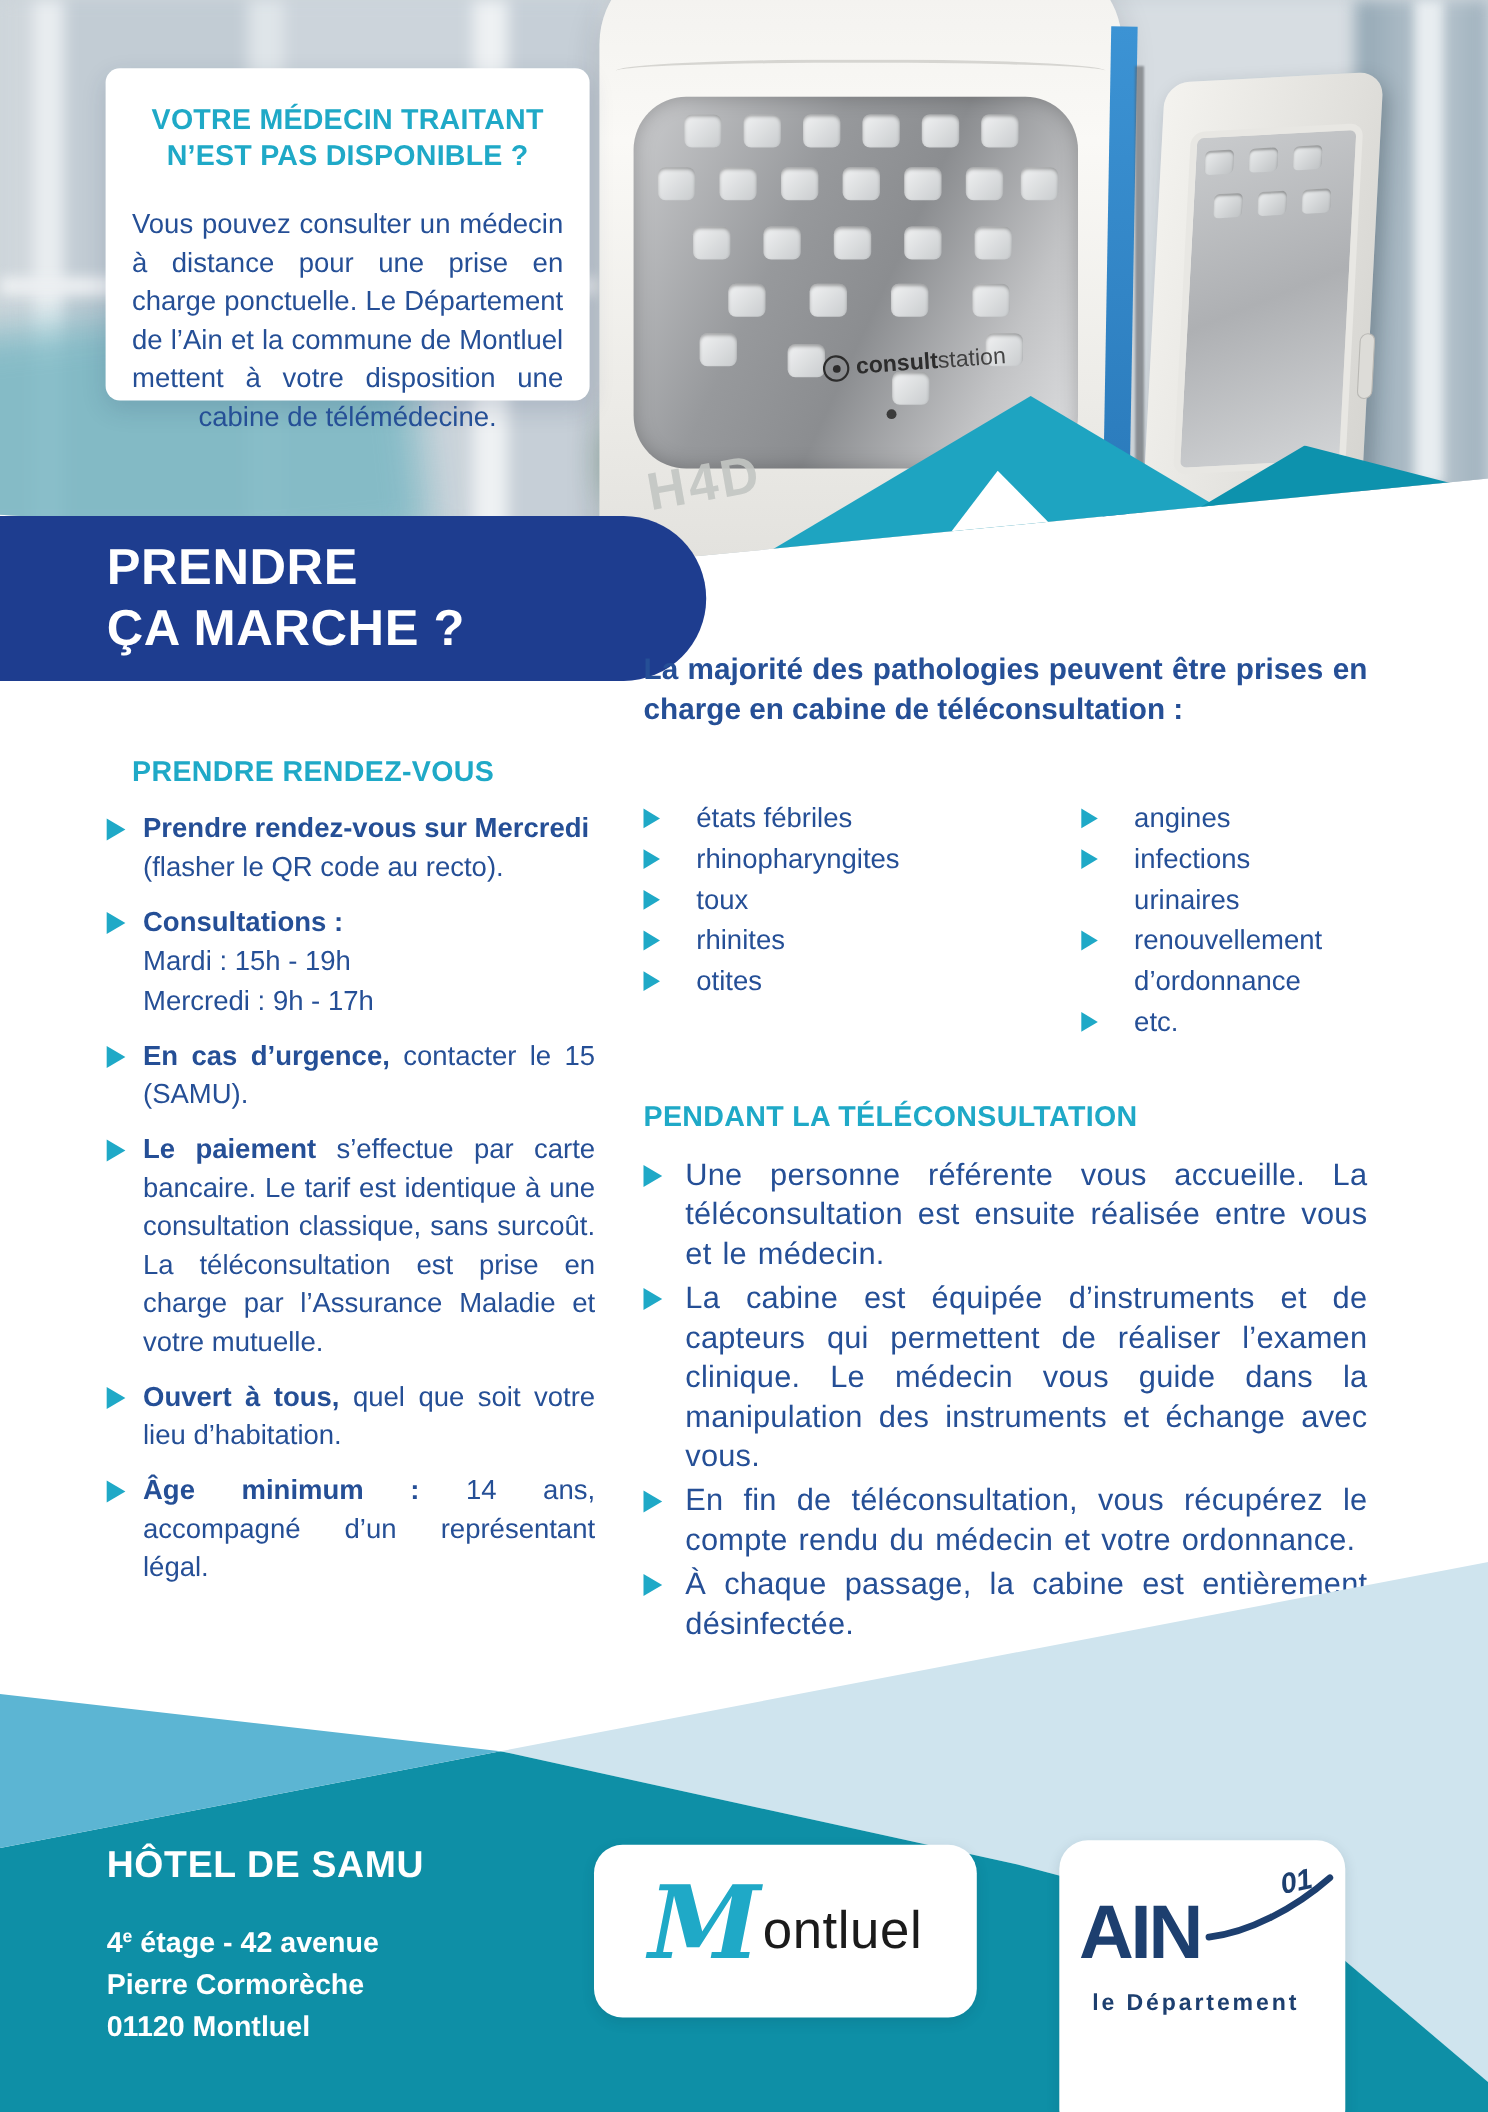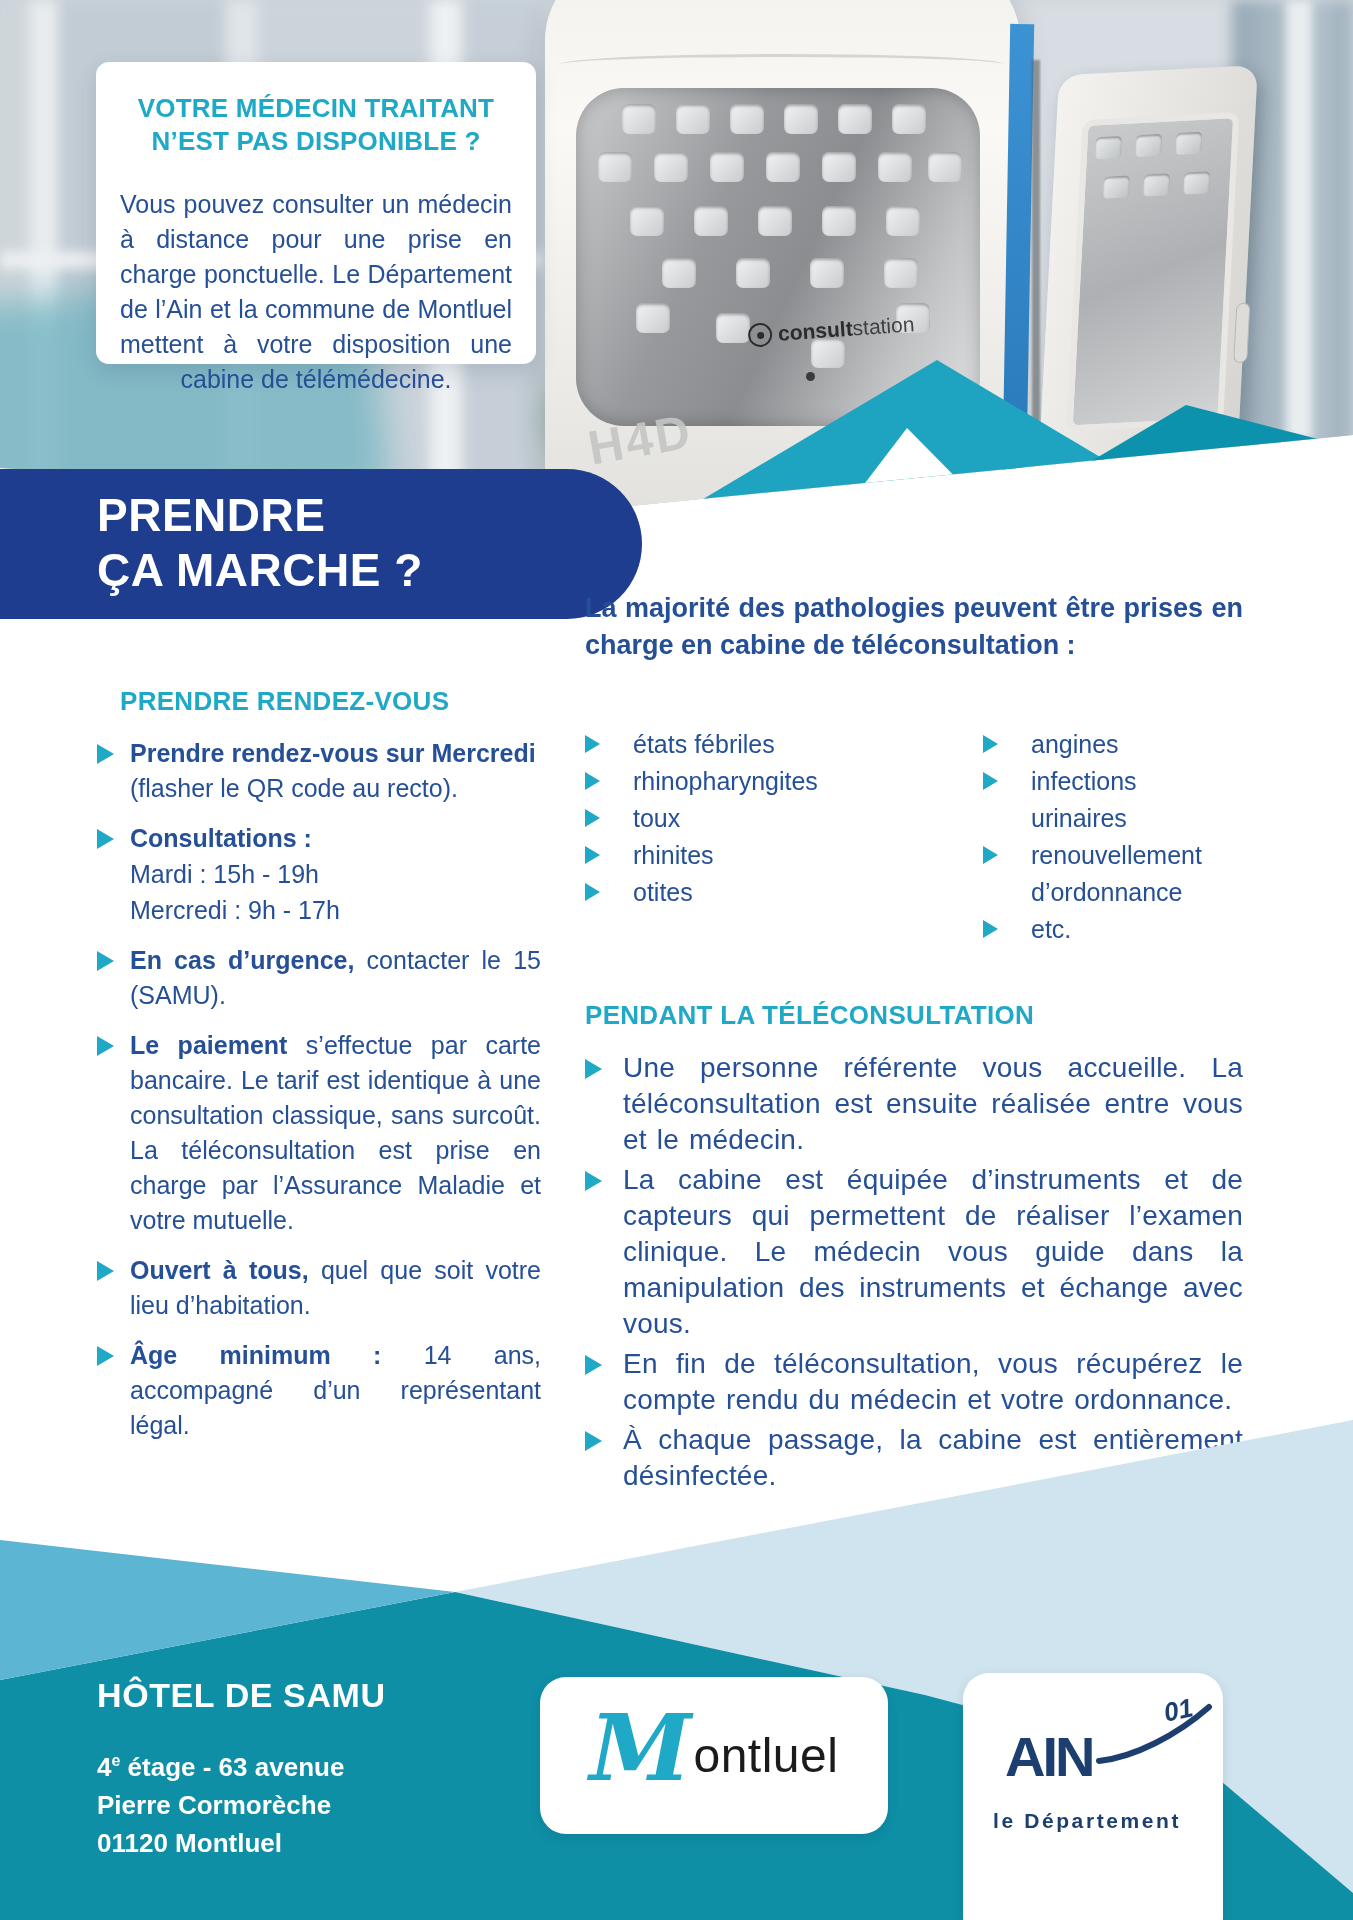--- a/index.html
+++ b/index.html
@@ -110,21 +110,21 @@
   .venue{left:97px;top:1676px;color:#fff;font-size:34px;font-weight:bold;letter-spacing:.6px}
   .addr{left:97px;top:1742px;color:#fff;font-size:26px;line-height:38px;font-weight:bold}
   .addr sup{font-size:16px}
   .mbox{left:540px;top:1677px;width:348px;height:157px;background:#fff;border-radius:26px;
     display:flex;align-items:center;justify-content:center;box-shadow:0 4px 12px rgba(0,40,60,.12)}
   .m-init{font-family:"DejaVu Serif",serif;font-style:italic;font-weight:bold;font-size:92px;
     color:var(--cyan);line-height:92px;transform:translateY(-8px)}
   .m-rest{font-size:48px;color:#1b1b1b;letter-spacing:.5px;margin-left:2px}
   .ainbox{left:963px;top:1673px;width:260px;height:270px;background:#fff;border-radius:26px;
     box-shadow:0 4px 12px rgba(0,40,60,.12)}
-  .ainname{position:absolute;left:42px;top:44px;color:var(--ain);font-size:56px;font-weight:bold;
+  .ainname{position:absolute;left:18px;top:44px;color:var(--ain);font-size:69px;font-weight:bold;
     letter-spacing:-3px;line-height:80px}
   .ainbadge{position:absolute;right:30px;top:22px;color:var(--ain);font-size:26px;font-weight:bold;
     font-style:italic;transform:rotate(-12deg)}
   .ainswoosh{position:absolute;right:8px;top:30px}
   .aintag{position:absolute;left:30px;top:136px;color:var(--ain);font-size:21px;font-weight:bold;
     letter-spacing:2.6px;white-space:nowrap}
 </style>
 </head>
 <body>
 
@@ -261,21 +261,21 @@
     <div class="dli"><span class="arr"></span><span>En fin de téléconsultation, vous récupérez le compte rendu du médecin et votre ordonnance.</span></div>
     <div class="dli"><span class="arr"></span><span>À chaque passage, la cabine est entièrement désinfectée.</span></div>
   </div>
 
   <div class="abs shape sh-lblue"></div>
   <div class="abs shape sh-teal"></div>
   <div class="abs shape sh-mblue"></div>
 
   <div class="abs venue">HÔTEL DE SAMU</div>
   <div class="abs addr">
-    <div><span>4</span><sup>e</sup><span> étage - 63 avenue</span></div>
+    <div><span>4</span><sup>e</sup><span> étage - 42 avenue</span></div>
     <div>Pierre Cormorèche</div>
     <div>01120 Montluel</div>
   </div>
 
   <div class="abs mbox">
     <span class="m-init">M</span>
     <span class="m-rest">ontluel</span>
   </div>
 
   <div class="abs ainbox">

